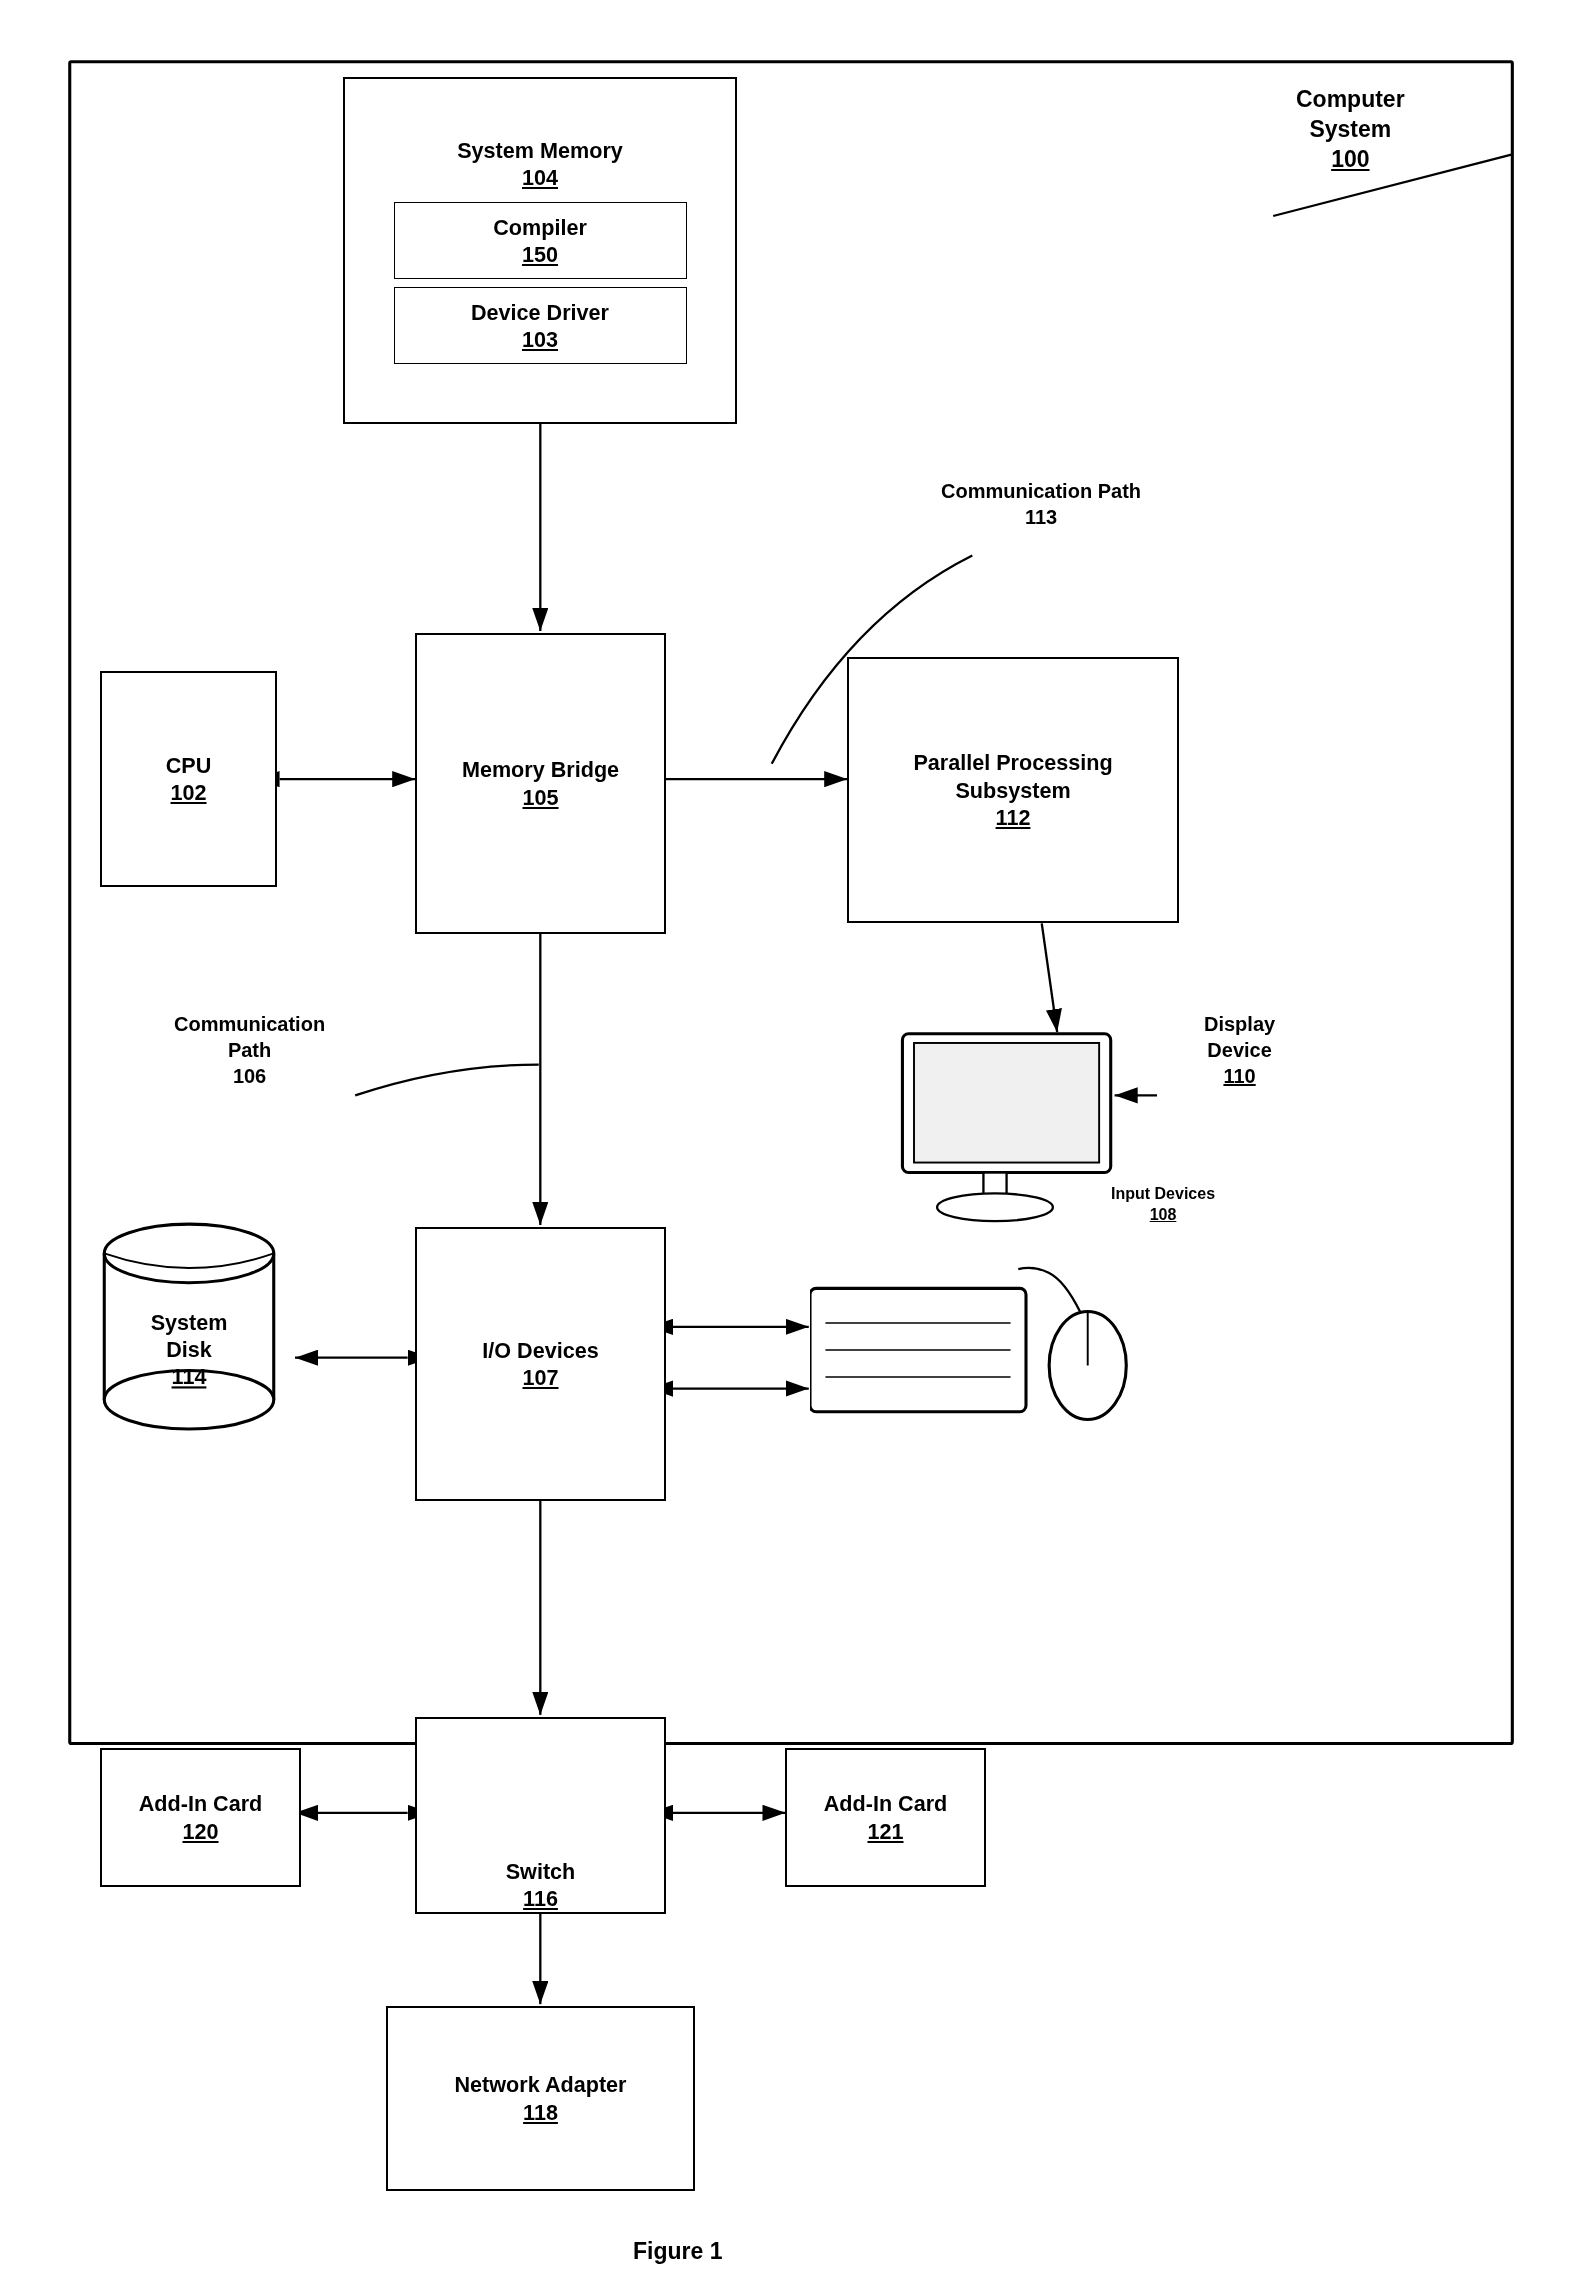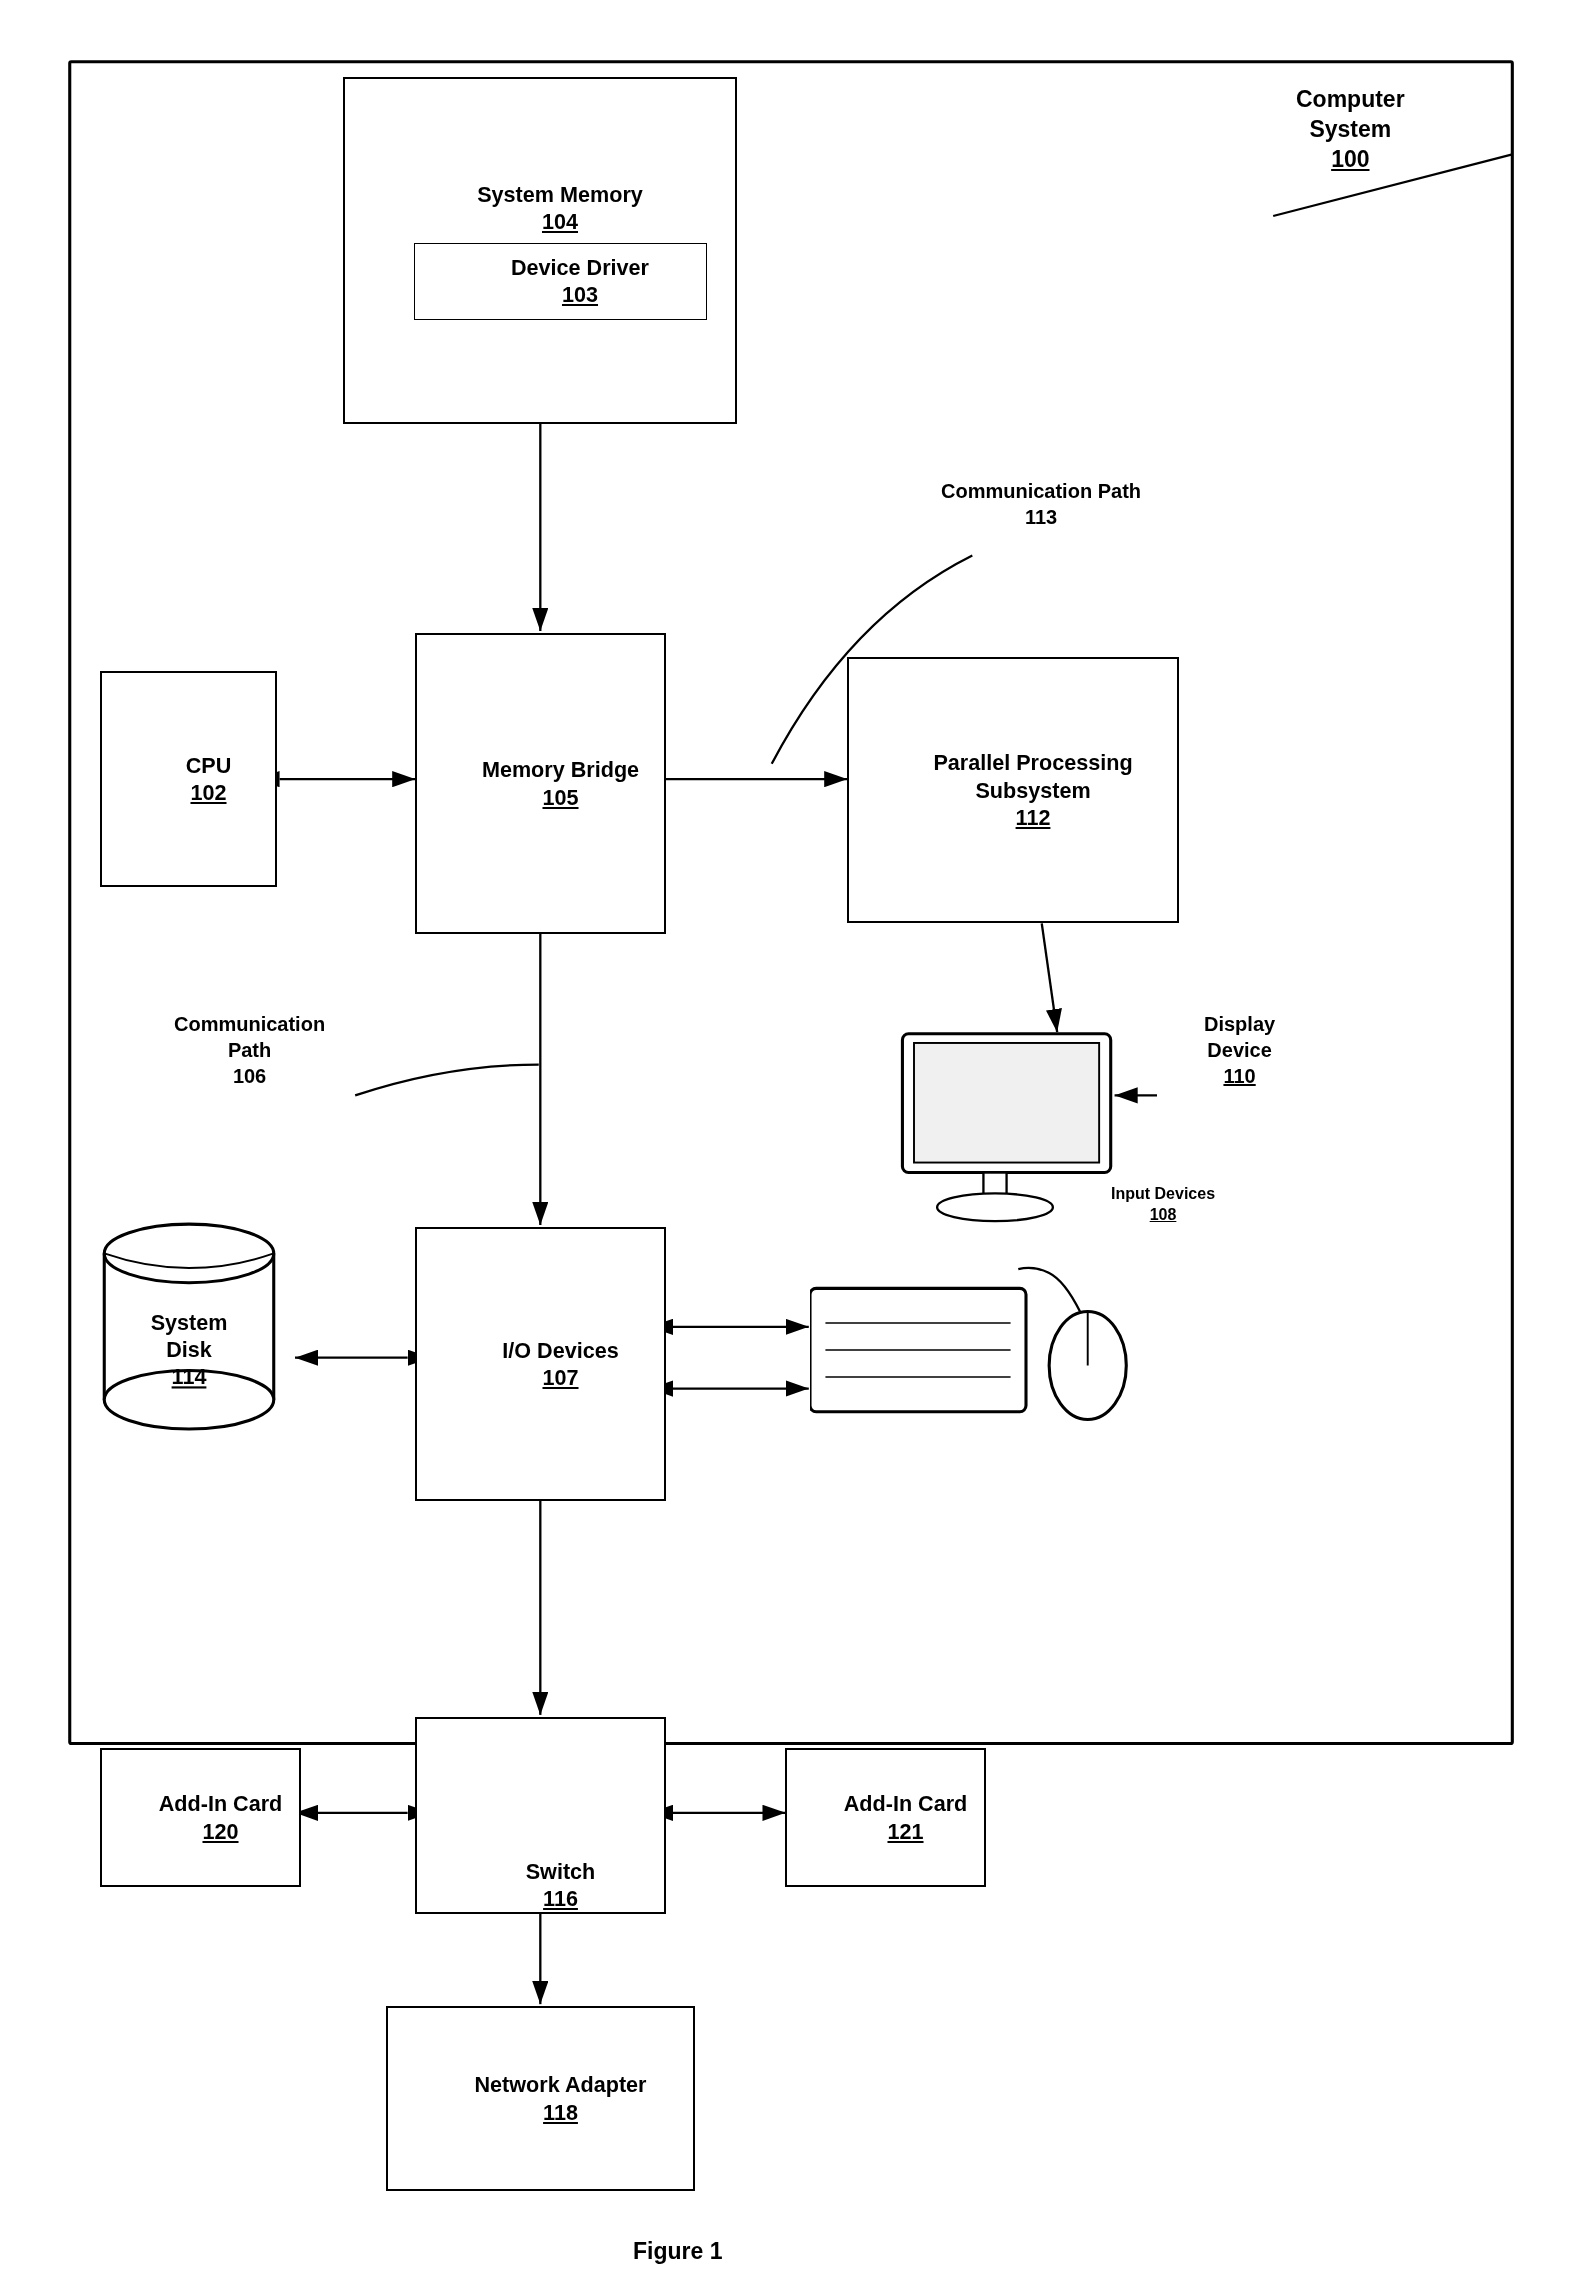--- a/index.html
+++ b/index.html
@@ -18,21 +18,20 @@
     }
     .box {
       position: absolute;
       border: 2.3px solid #000;
       background: #fff;
       display: flex;
       flex-direction: column;
       align-items: center;
       justify-content: center;
       text-align: center;
-      padding-left: 40px;
     }
     .box-label {
       font-size: 21.6px;
       font-weight: bold;
       line-height: 1.3;
     }
     .box-num {
       font-size: 21.6px;
       font-weight: bold;
       text-decoration: underline;
@@ -113,20 +112,24 @@
   <div class="float-label" style="left:1296px; top:85px; font-size:23px;">
     <span>Computer</span><br>
     <span>System</span><br>
     <span style="text-decoration:underline;">100</span>
   </div>
 
   <div class="box" style="left:343px; top:77px; width:394px; height:347px;">
     <div class="box-label">System Memory</div>
     <div class="box-num">104</div>
 
+    <div class="box" style="position:relative; left:0; top:0; width:293px; height:77px; margin-top:11.6px; border:1.9px solid #000;">
+      <div class="box-label">Compiler</div>
+      <div class="box-num">150</div>
+    </div>
 
     <div class="box" style="position:relative; left:0; top:0; width:293px; height:77px; margin-top:7.7px; border:1.9px solid #000;">
       <div class="box-label">Device Driver</div>
       <div class="box-num">103</div>
     </div>
   </div>
 
   <div class="box" style="left:100px; top:671px; width:177px; height:216px;">
     <div class="box-label">CPU</div>
     <div class="box-num">102</div>

